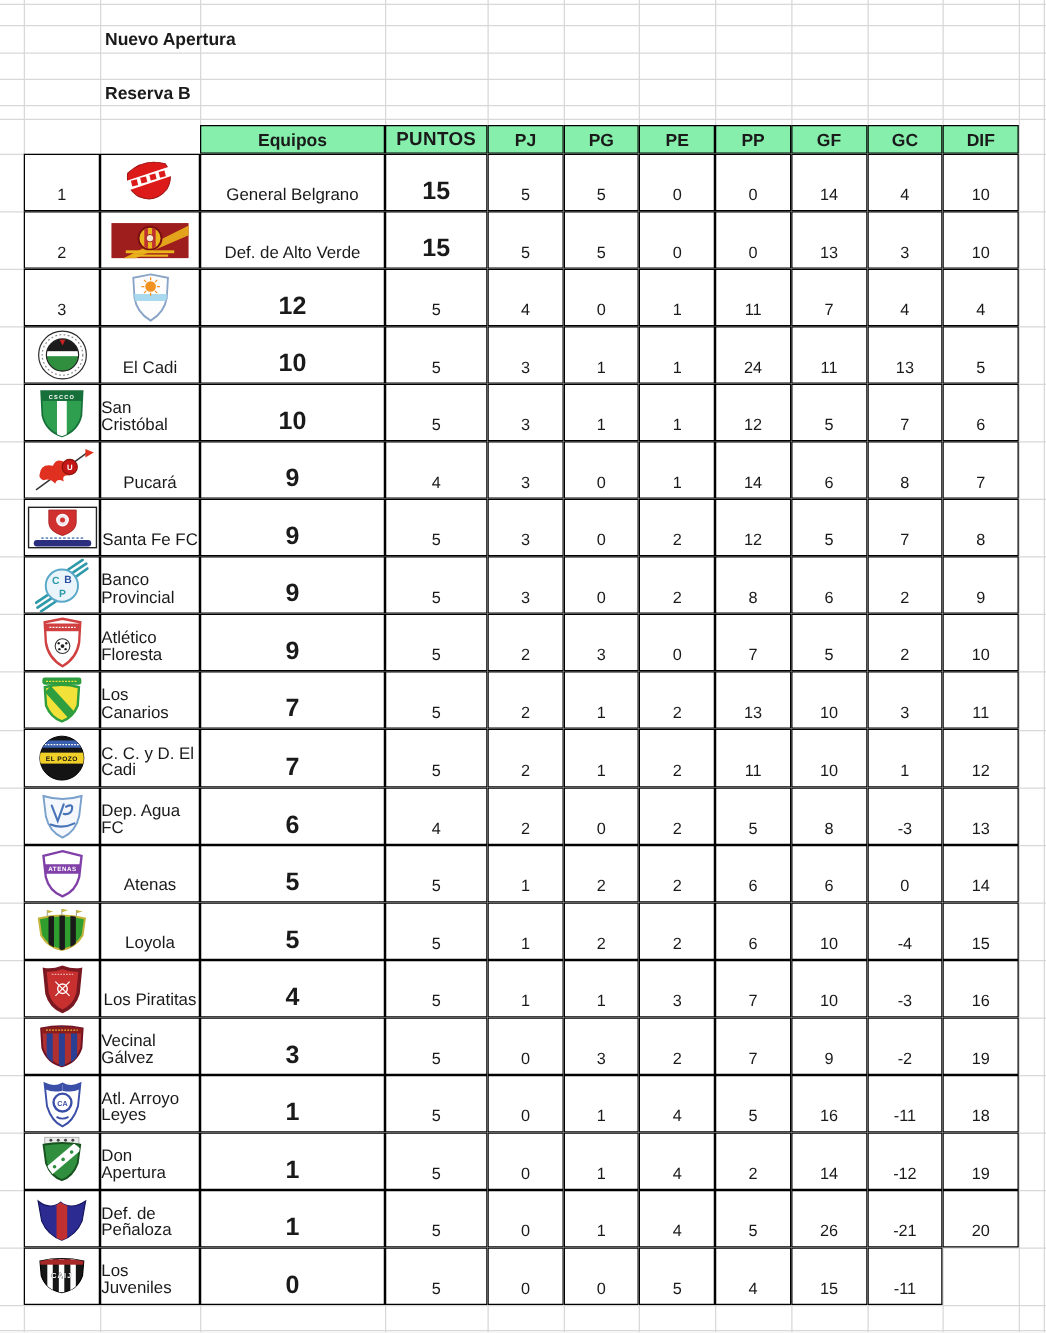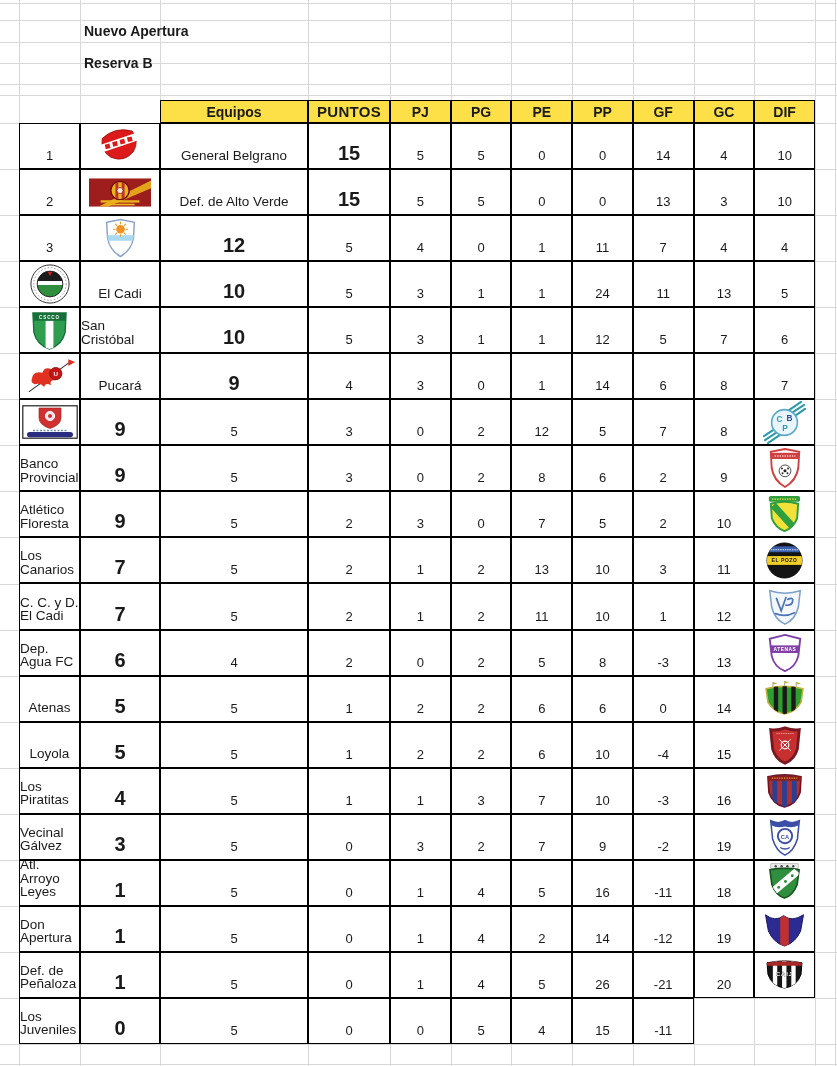--- a/index.html
+++ b/index.html
@@ -4,26 +4,26 @@
 <style>
   html,body{margin:0;padding:0;background:#eee;}
   *{box-sizing:border-box;}
   .sheet{position:relative;width:837px;height:1066px;background:#ffffff;overflow:hidden;
          font-family:"Liberation Sans","DejaVu Sans",sans-serif;color:#1a1a1a;}
   .gridlayer{position:absolute;inset:0;z-index:0;}
   .gv{position:absolute;top:0;bottom:0;width:1px;background:#d8d8d8;}
   .gh{position:absolute;left:0;right:0;height:1px;background:#d8d8d8;}
   .title{position:absolute;left:84px;z-index:2;font-weight:bold;font-size:14px;display:flex;align-items:center;}
   .t1{top:20px;height:22px;}
-  .t2{top:52px;height:21px;text-align:right;}
+  .t2{top:63px;height:21px;text-align:right;}
   .tbl{position:absolute;left:19px;top:100px;width:796px;height:944px;z-index:1;
        display:grid;grid-template-columns:61px 80px 148px 82px repeat(7,1fr);
        grid-template-rows:23px repeat(20,1fr);}
   .hspacer{grid-column:1 / 3;background:transparent;}
-  .hc{border:1px solid #000;background:#fde047;display:flex;align-items:center;justify-content:center;
+  .hc{border:1px solid #000;background:#86efac;display:flex;align-items:center;justify-content:center;
       font-weight:bold;font-size:14px;line-height:1;}
   .hc.hpts{font-size:15px;letter-spacing:0.3px;}
   .c{border:1px solid #000;background:#fff;display:flex;align-items:flex-end;justify-content:center;
      padding-bottom:6px;font-size:13px;line-height:1;overflow:hidden;}
   .c.name{font-size:13.5px;}
   .c.pts{font-weight:bold;font-size:20px;padding-bottom:5px;}
   .c.logo-c{align-items:center;padding:0;}
   .logo{display:flex;align-items:center;justify-content:center;}
   .logo svg text{font-family:"Liberation Sans","DejaVu Sans",sans-serif;}
 </style>
@@ -377,20 +377,23 @@
           <svg viewBox="0 0 56 34" width="56" height="34" xmlns="http://www.w3.org/2000/svg">
             <rect x="0.8" y="0.8" width="54.4" height="32.4" fill="#ffffff" stroke="#222" stroke-width="1.2"></rect>
    <path d="M17 3 H39 V13 Q39 20 28 23.5 Q17 20 17 13 Z" fill="#d03030" stroke="#a02020" stroke-width="0.6"></path>
    <circle cx="28" cy="11" r="4.6" fill="#f2e6ec" stroke="#fff" stroke-width="1"></circle>
             <circle cx="28" cy="11" r="2" fill="#d03030"></circle>
    <line x1="11" y1="25.5" x2="45" y2="25.5" stroke="#7090c0" stroke-width="1.3" stroke-dasharray="2,1.5"></line>
    <rect x="5" y="27" width="46" height="5.2" rx="2.6" fill="#2b2e7e"></rect>
           </svg>
         </span>
       </div>
+      <div class="c name">
+        <span>Santa Fe FC</span>
+      </div>
       <div class="c pts">
         <span>9</span>
       </div>
       <div class="c">
         <span>5</span>
       </div>
       <div class="c">
         <span>3</span>
       </div>
       <div class="c">

